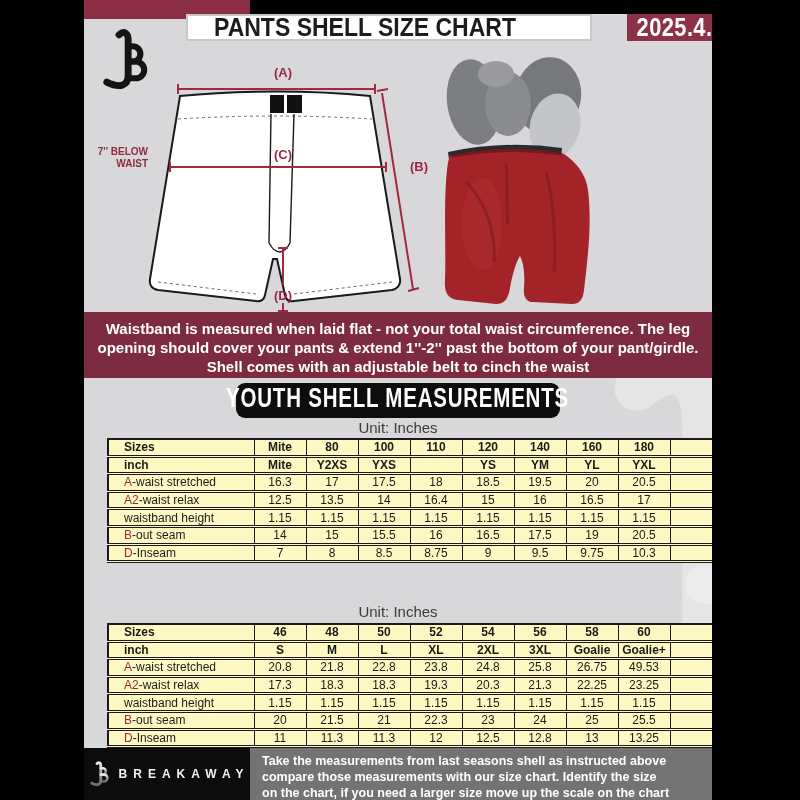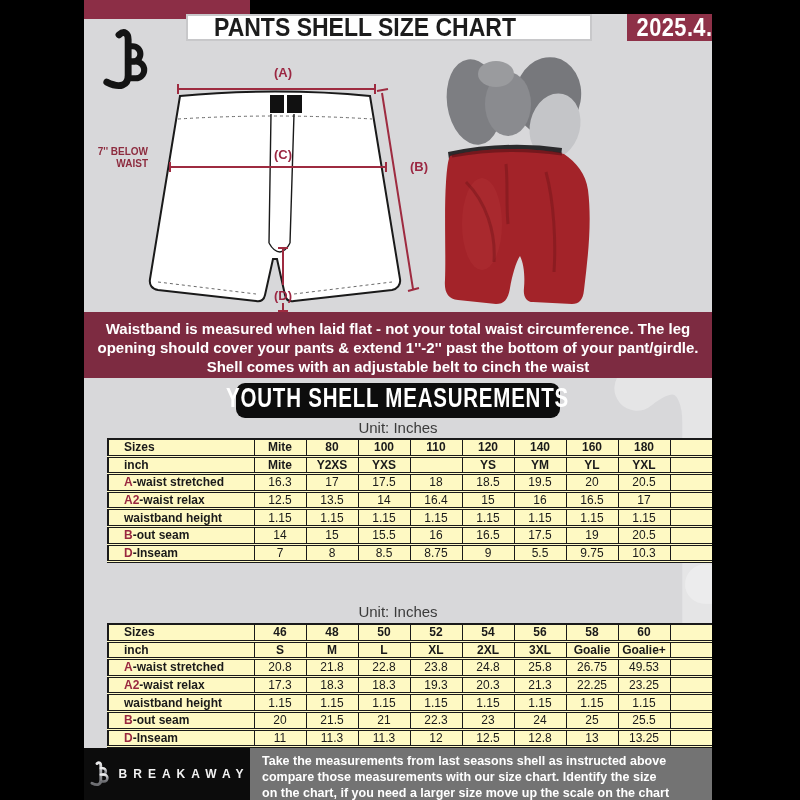--- a/index.html
+++ b/index.html
@@ -66,21 +66,21 @@
   
   table.meas { position:absolute; left:11px; z-index:2; border-collapse:collapse;
                background:#fef9c3; table-layout:fixed; width:609px;
                border-left:2px solid #1a1a1a; border-right:2px solid #1a1a1a;
                border-top:2px solid #1a1a1a;margin-left:12px; }
   .t-youth { top:438px; }
   .t-adult { top:623px; }
   table.meas td { height:14.6px; padding:0; font-size:12px; line-height:1;
                   text-align:center; vertical-align:middle; color:#1a1a1a;
                   border-bottom:3px double #1a1a1a; border-left:1.5px solid #1a1a1a; }
-  table.meas td.lbl { text-align:left; padding-left:15px; font-weight:bold; border-left:none; }
+  table.meas td.lbl { text-align:left; padding-left:15px; font-weight:normal; border-left:none; }
   table.meas td.tail { border-left:1.5px solid #1a1a1a; }
   table.meas tr.hdr td { font-weight:bold; }
   .pfx { color:#99273f; }
 
   
   .footer { left:0; top:748px; width:628px; height:52px; display:flex; }
   .footer-logo-box { width:166px; background:#0c0c0c; display:flex; align-items:center;
                      justify-content:center; gap:10px; }
   .footer-logo-box svg path { fill:none; stroke-linecap:round; }
   .brand { color:#f2f2f2; font-size:12px; font-weight:bold; letter-spacing:6px; }
@@ -259,21 +259,21 @@
             <td>20.5</td>
             <td class="tail"></td>
           </tr>
           <tr>
             <td class="lbl"><span class="pfx">D</span>-Inseam</td>
             <td>7</td>
             <td>8</td>
             <td>8.5</td>
             <td>8.75</td>
             <td>9</td>
-            <td>5.5</td>
+            <td>9.5</td>
             <td>9.75</td>
             <td>10.3</td>
             <td class="tail"></td>
           </tr>
         </tbody>
     </table>
 
     <div class="z unit unit-adult">Unit: Inches</div>
     <table class="meas t-adult">
       <colgroup>

